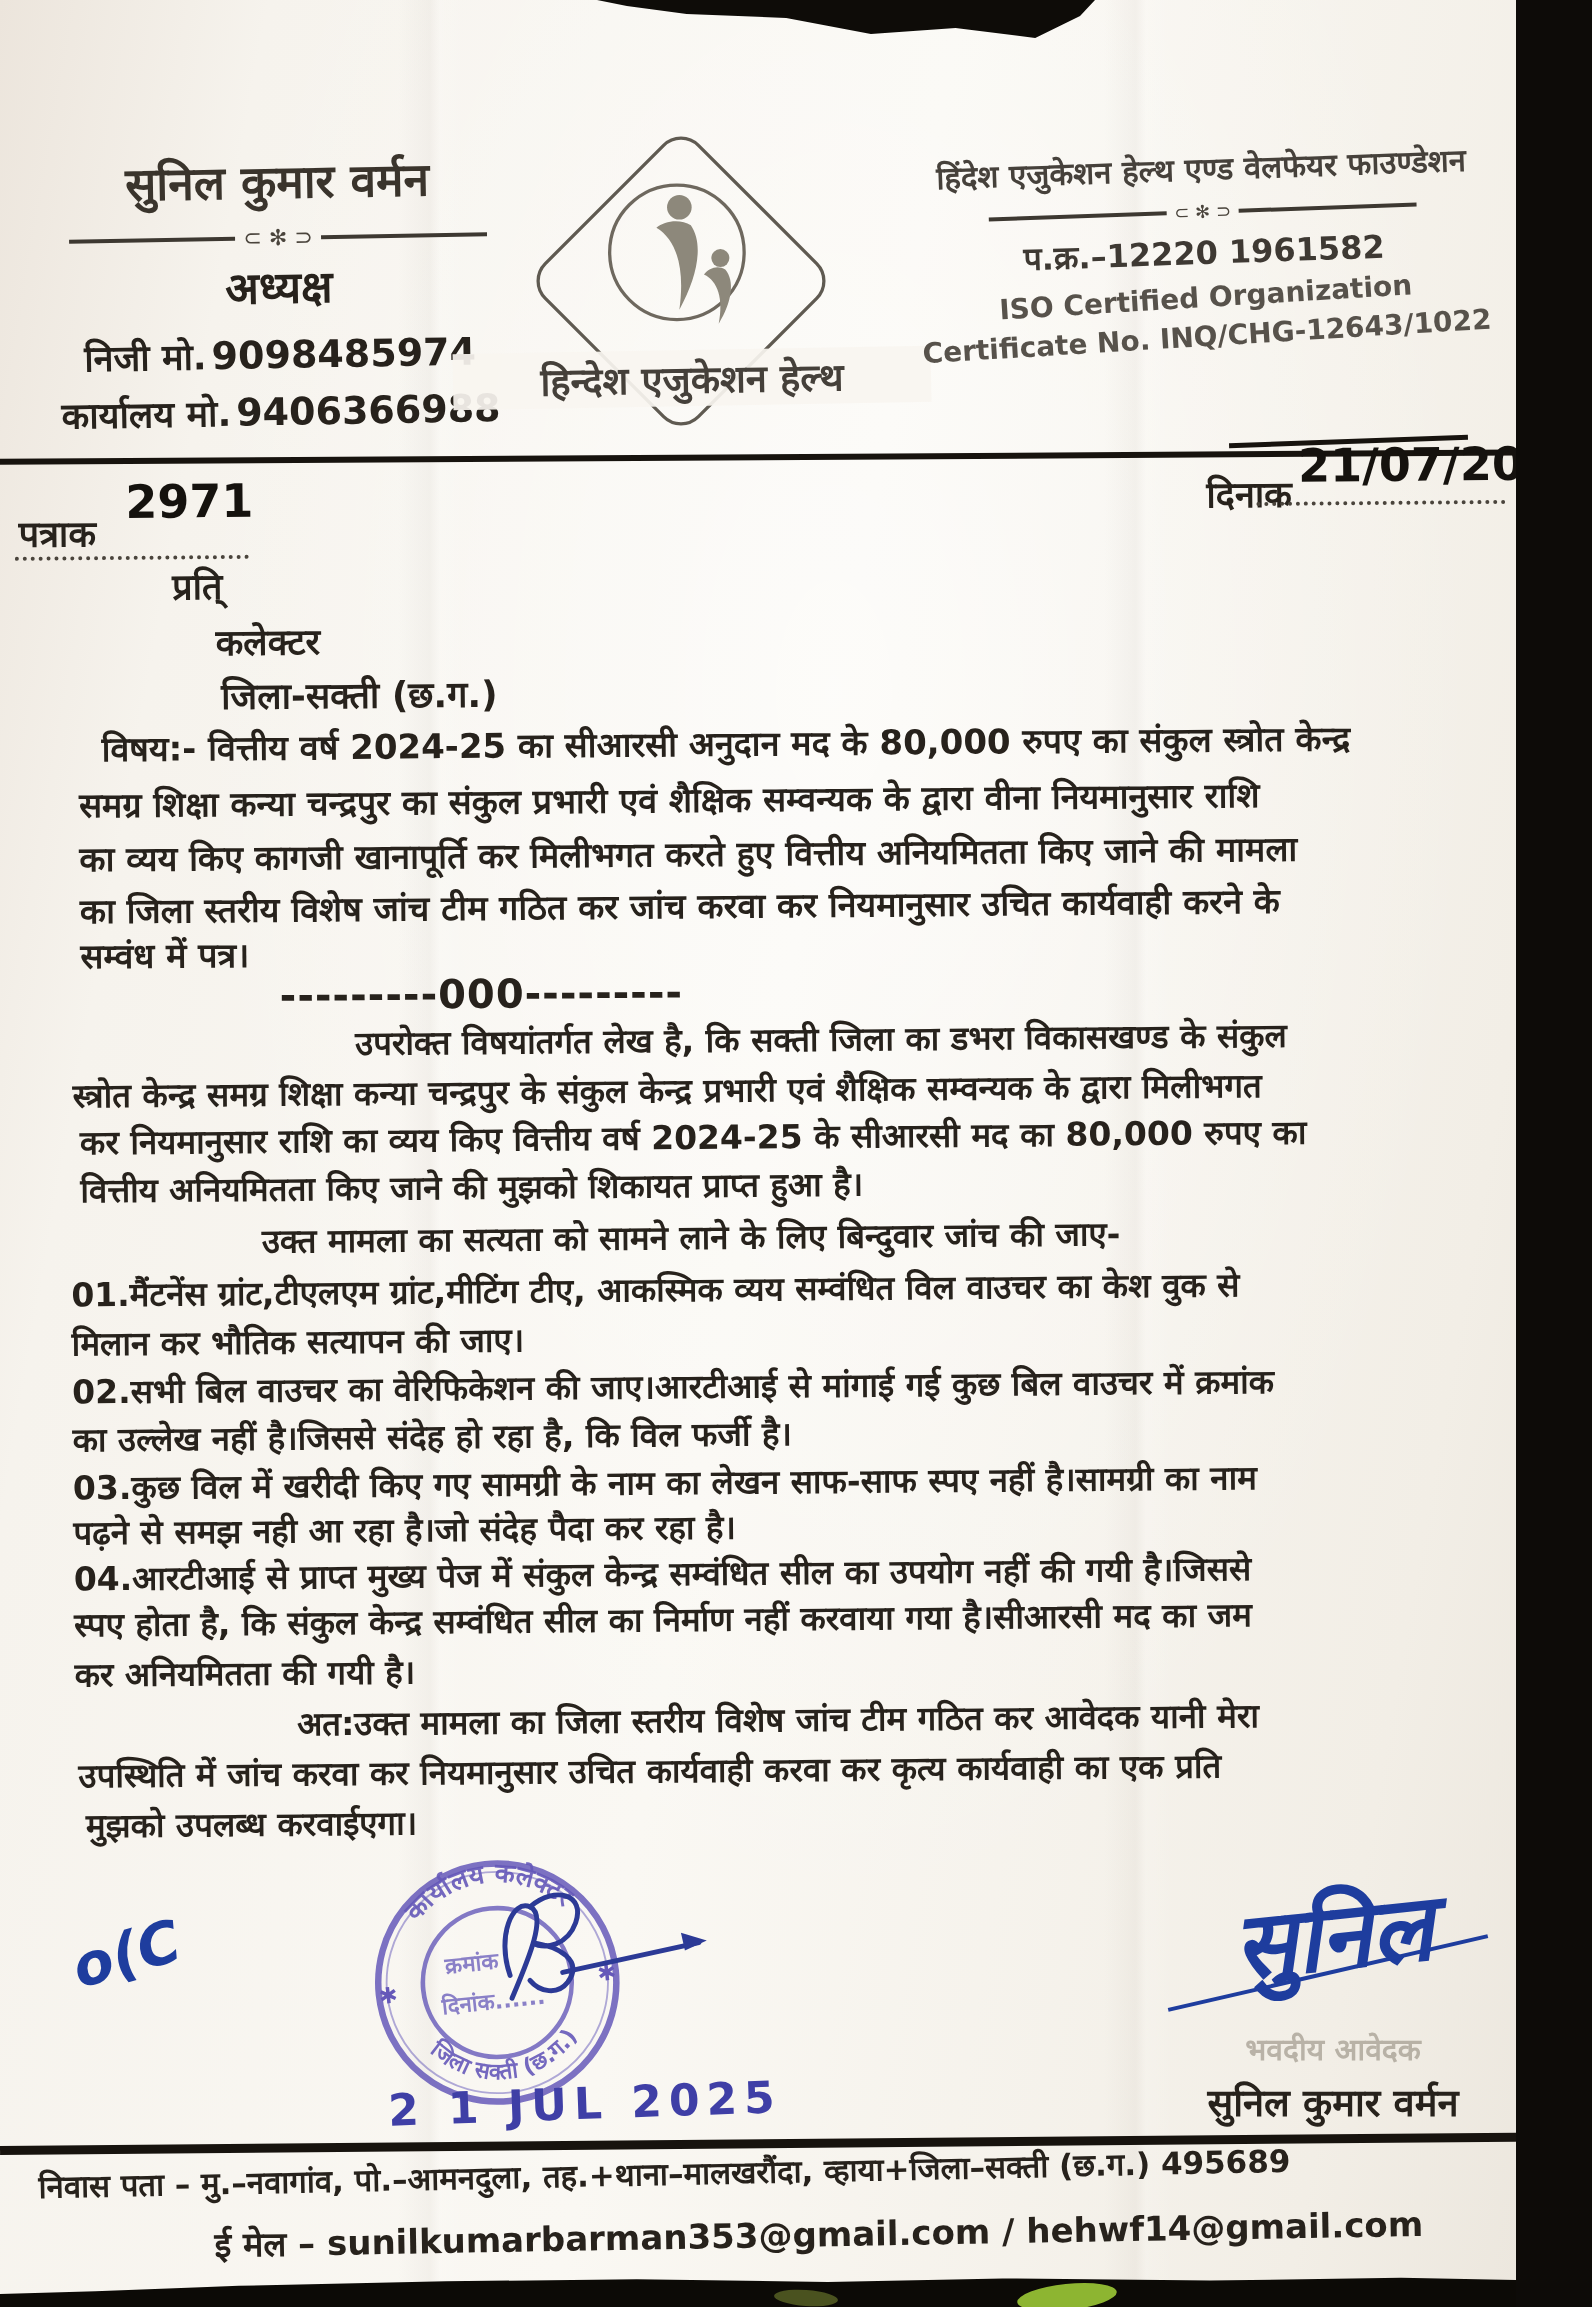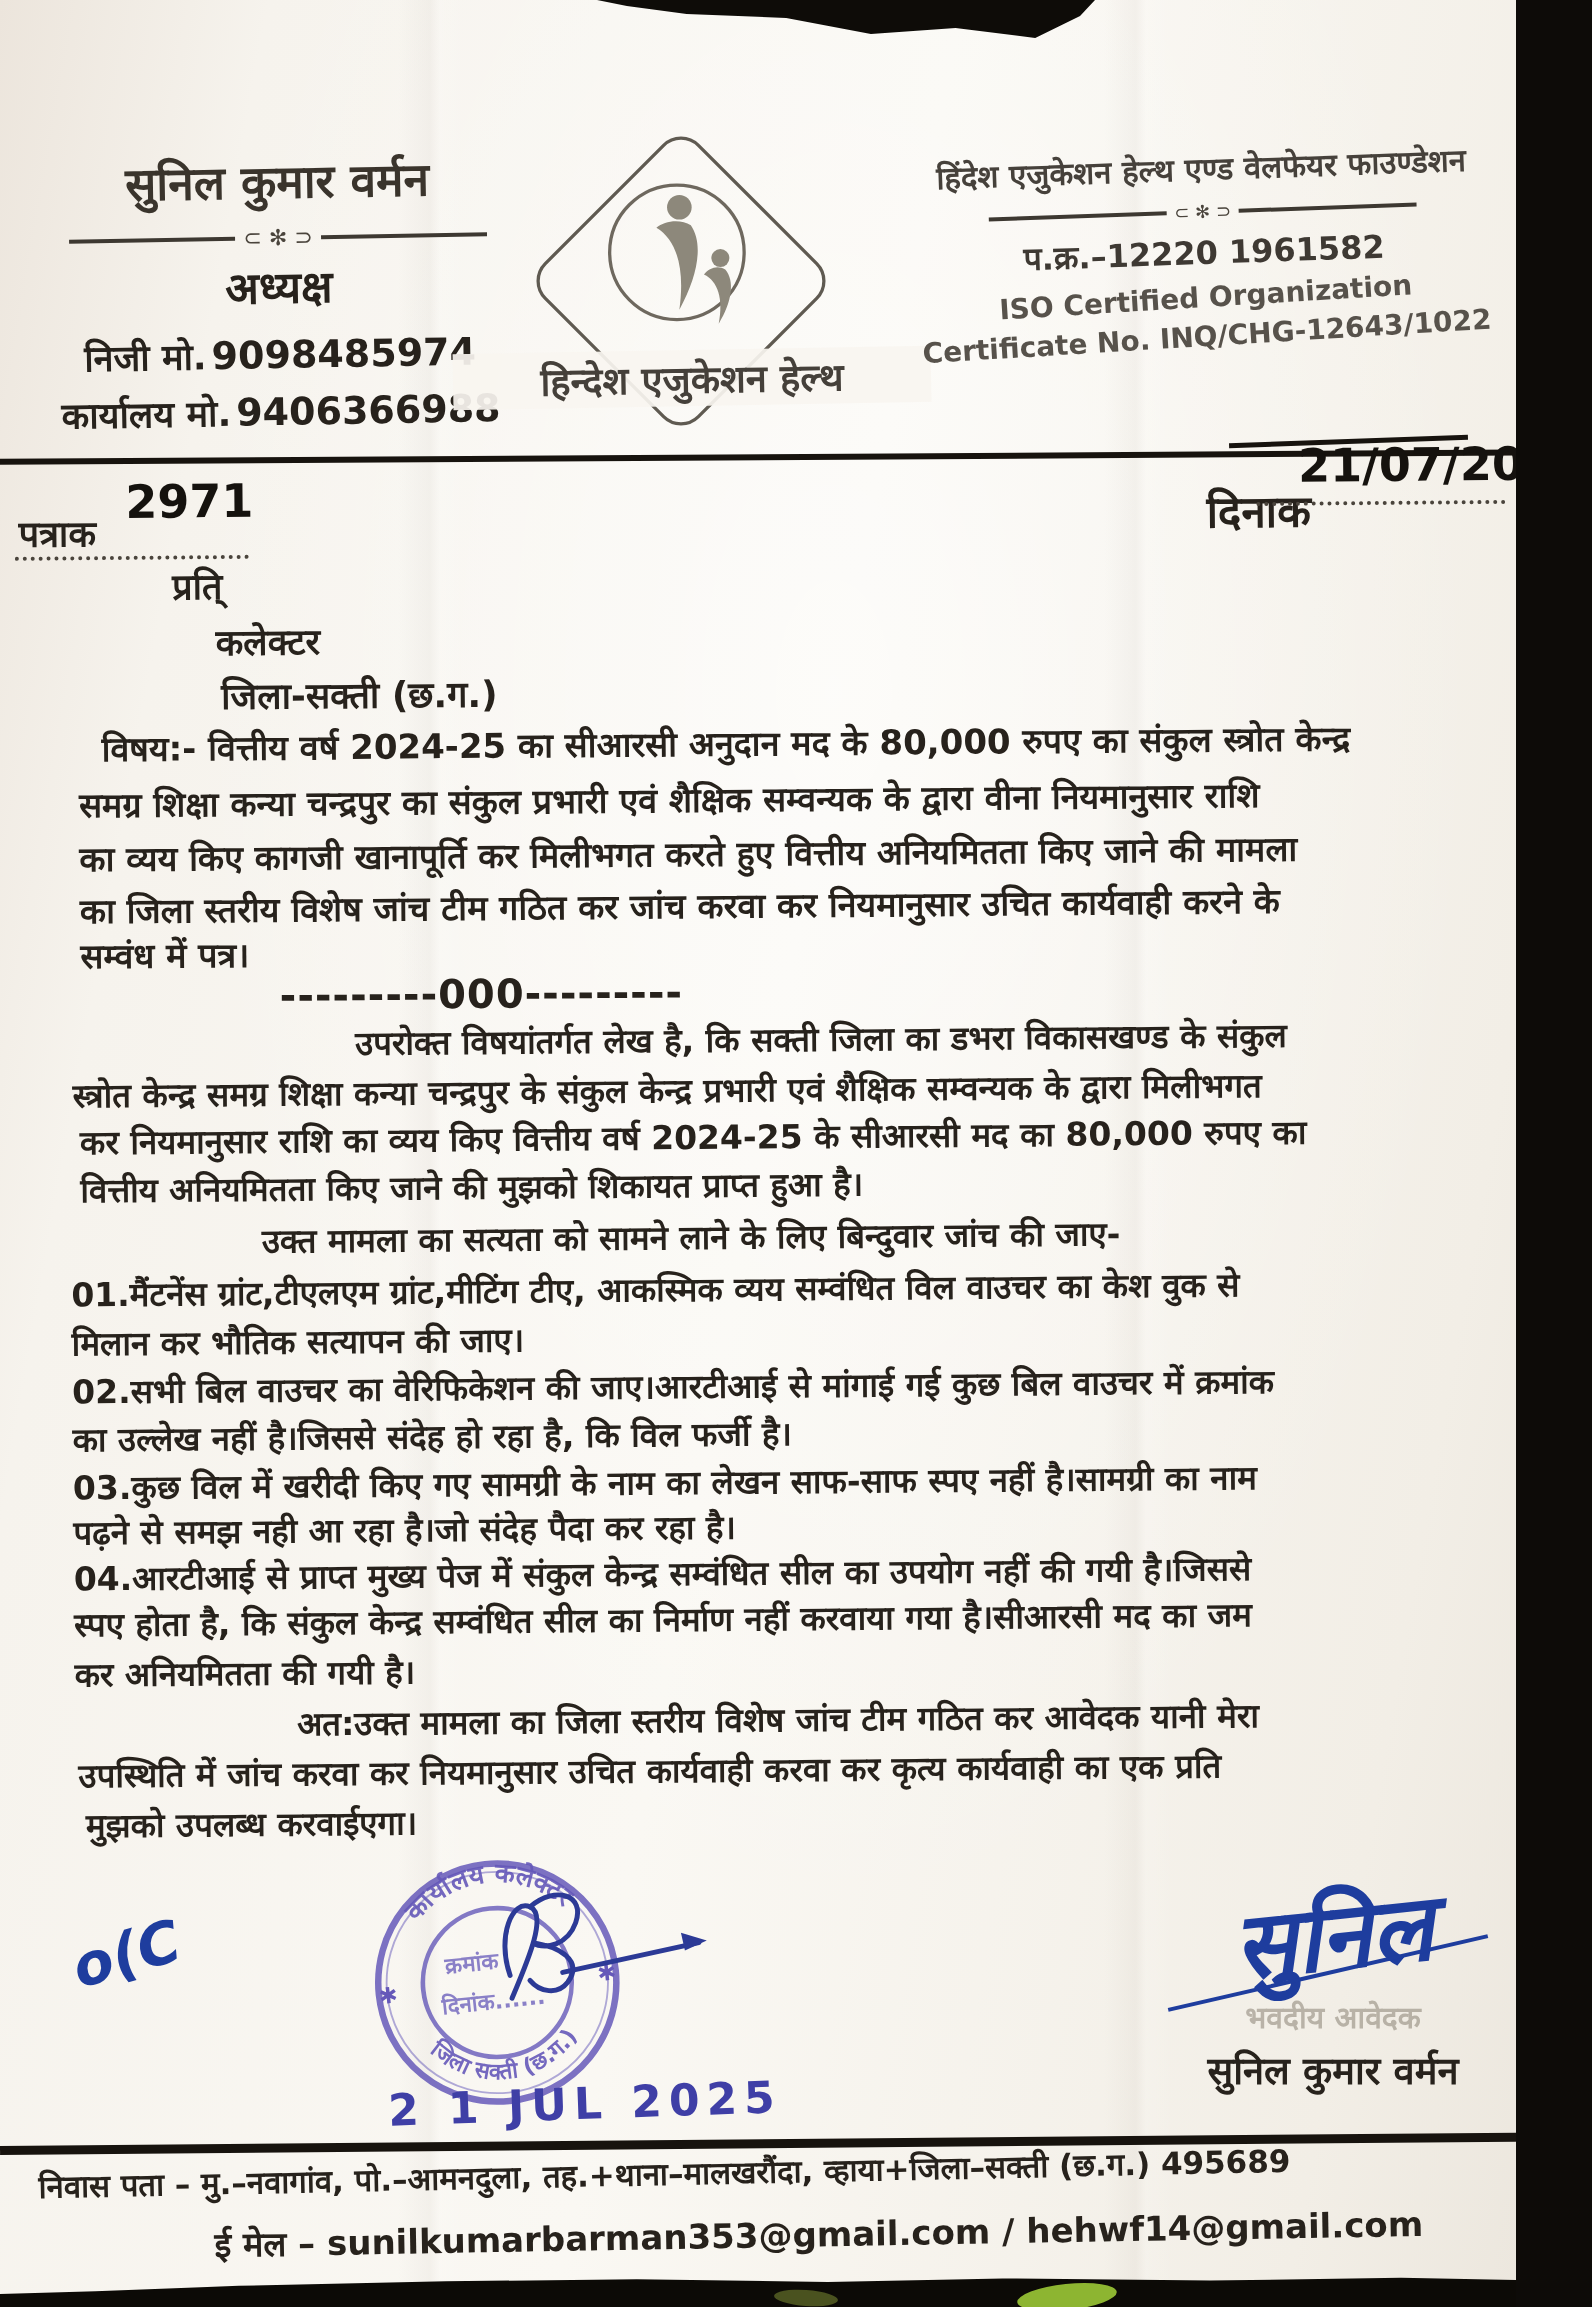--- a/index.html
+++ b/index.html
@@ -77,21 +77,21 @@
 
   <div class="abs hr" style="left:1229px;top:439px;width:239px;height:5px;transform:rotate(-2deg);"></div>
   <div class="abs hr" style="left:0;top:454px;width:1592px;height:6px;transform:rotate(-0.35deg);"></div>
 
   <div class="abs" style="left:0;top:0;width:1592px;height:2307px;transform:rotate(-0.5deg);transform-origin:0 0;">
 
     <div class="abs txt" style="left:14px;top:509px;font-size:36px;">पत्राक</div>
     <div class="abs txt" style="left:121px;top:476px;font-size:46px;font-weight:700;color:#15120e;">2971</div>
     <div class="abs dotted" style="left:10px;top:557px;width:234px;"></div>
 
-    <div class="abs txt" style="left:1202px;top:491px;font-size:44px;">दिनाक</div>
+    <div class="abs txt" style="left:1202px;top:480px;font-size:36px;">दिनाक</div>
     <div class="abs txt" style="left:1294px;top:450px;font-size:46px;font-weight:700;color:#15120e;">21/07/2025</div>
     <div class="abs dotted" style="left:1252px;top:513px;width:249px;"></div>
 
     <div class="abs txt body-line" style="left:167px;top:563px;font-size:36px;">प्रति्</div>
     <div class="abs txt body-line" style="left:210px;top:619px;font-size:36px;">कलेक्टर</div>
     <div class="abs txt body-line" style="left:215px;top:673px;font-size:36px;">जिला-सक्ती (छ.ग.)</div>
 
     <div class="abs txt body-line" style="left:95px;top:726px;font-size:34px;">विषय:- वित्तीय वर्ष 2024-25 का सीआरसी अनुदान मद के 80,000 रुपए का संकुल स्त्रोत केन्द्र</div>
     <div class="abs txt body-line" style="left:72px;top:782px;font-size:34px;">समग्र शिक्षा कन्या चन्द्रपुर का संकुल प्रभारी एवं शैक्षिक सम्वन्यक के द्वारा वीना नियमानुसार राशि</div>
     <div class="abs txt body-line" style="left:72px;top:836px;font-size:34px;">का व्यय किए कागजी खानापूर्ति कर मिलीभगत करते हुए वित्तीय अनियमितता किए जाने की मामला</div>
@@ -156,21 +156,21 @@
       <path d="M95,92 L232,62"></path>
     </g>
     <polygon points="240,60 214,52 218,70" fill="#2c3a96"></polygon>
   </svg>
 
   <div class="abs datestamp" style="left:388px;top:2078px;">2 1 JUL  2025</div>
 
   <div class="abs" style="left:1154px;top:1871px;width:358px;text-align:center;">
     <div class="handsig" style="font-size:92px;transform:rotate(-6deg);">सुनिल</div>
     <div class="abs" style="left:10px;top:100px;width:328px;height:4px;background:#1e3d9e;transform:rotate(-13deg);"></div>
-    <div class="txt faded" style="font-size:30px;margin-top:0;">भवदीय  आवेदक</div>
+    <div class="txt faded" style="font-size:30px;margin-top:32px;">भवदीय  आवेदक</div>
     <div class="txt" style="font-size:38px;font-weight:700;margin-top:6px;">सुनिल कुमार वर्मन</div>
   </div>
 
   <div class="abs hr" style="left:0;top:2139px;width:1592px;height:9px;transform:rotate(-0.5deg);"></div>
   <div class="abs txt" style="left:38px;top:2165px;font-size:31px;font-weight:700;transform:rotate(-1.2deg);transform-origin:0 0;">निवास पता – मु.–नवागांव, पो.–आमनदुला, तह.+थाना–मालखरौंदा, व्हाया+जिला–सक्ती (छ.ग.) 495689</div>
   <div class="abs txt" style="left:214px;top:2221px;font-size:34px;font-weight:600;transform:rotate(-1deg);transform-origin:0 0;">ई मेल – sunilkumarbarman353@gmail.com / hehwf14@gmail.com</div>
 
   <div class="abs" style="left:597px;top:0;width:498px;height:40px;background:#0e0c08;clip-path:polygon(0% 0%,100% 0%,97% 40%,88% 95%,72% 70%,55% 85%,38% 45%,18% 35%,6% 15%);"></div>
   <div class="abs" style="left:1540px;top:0;width:52px;height:70px;background:#15120d;clip-path:polygon(45% 0,100% 0,100% 40%,62% 18%,40% 95%,30% 90%);"></div>
 

